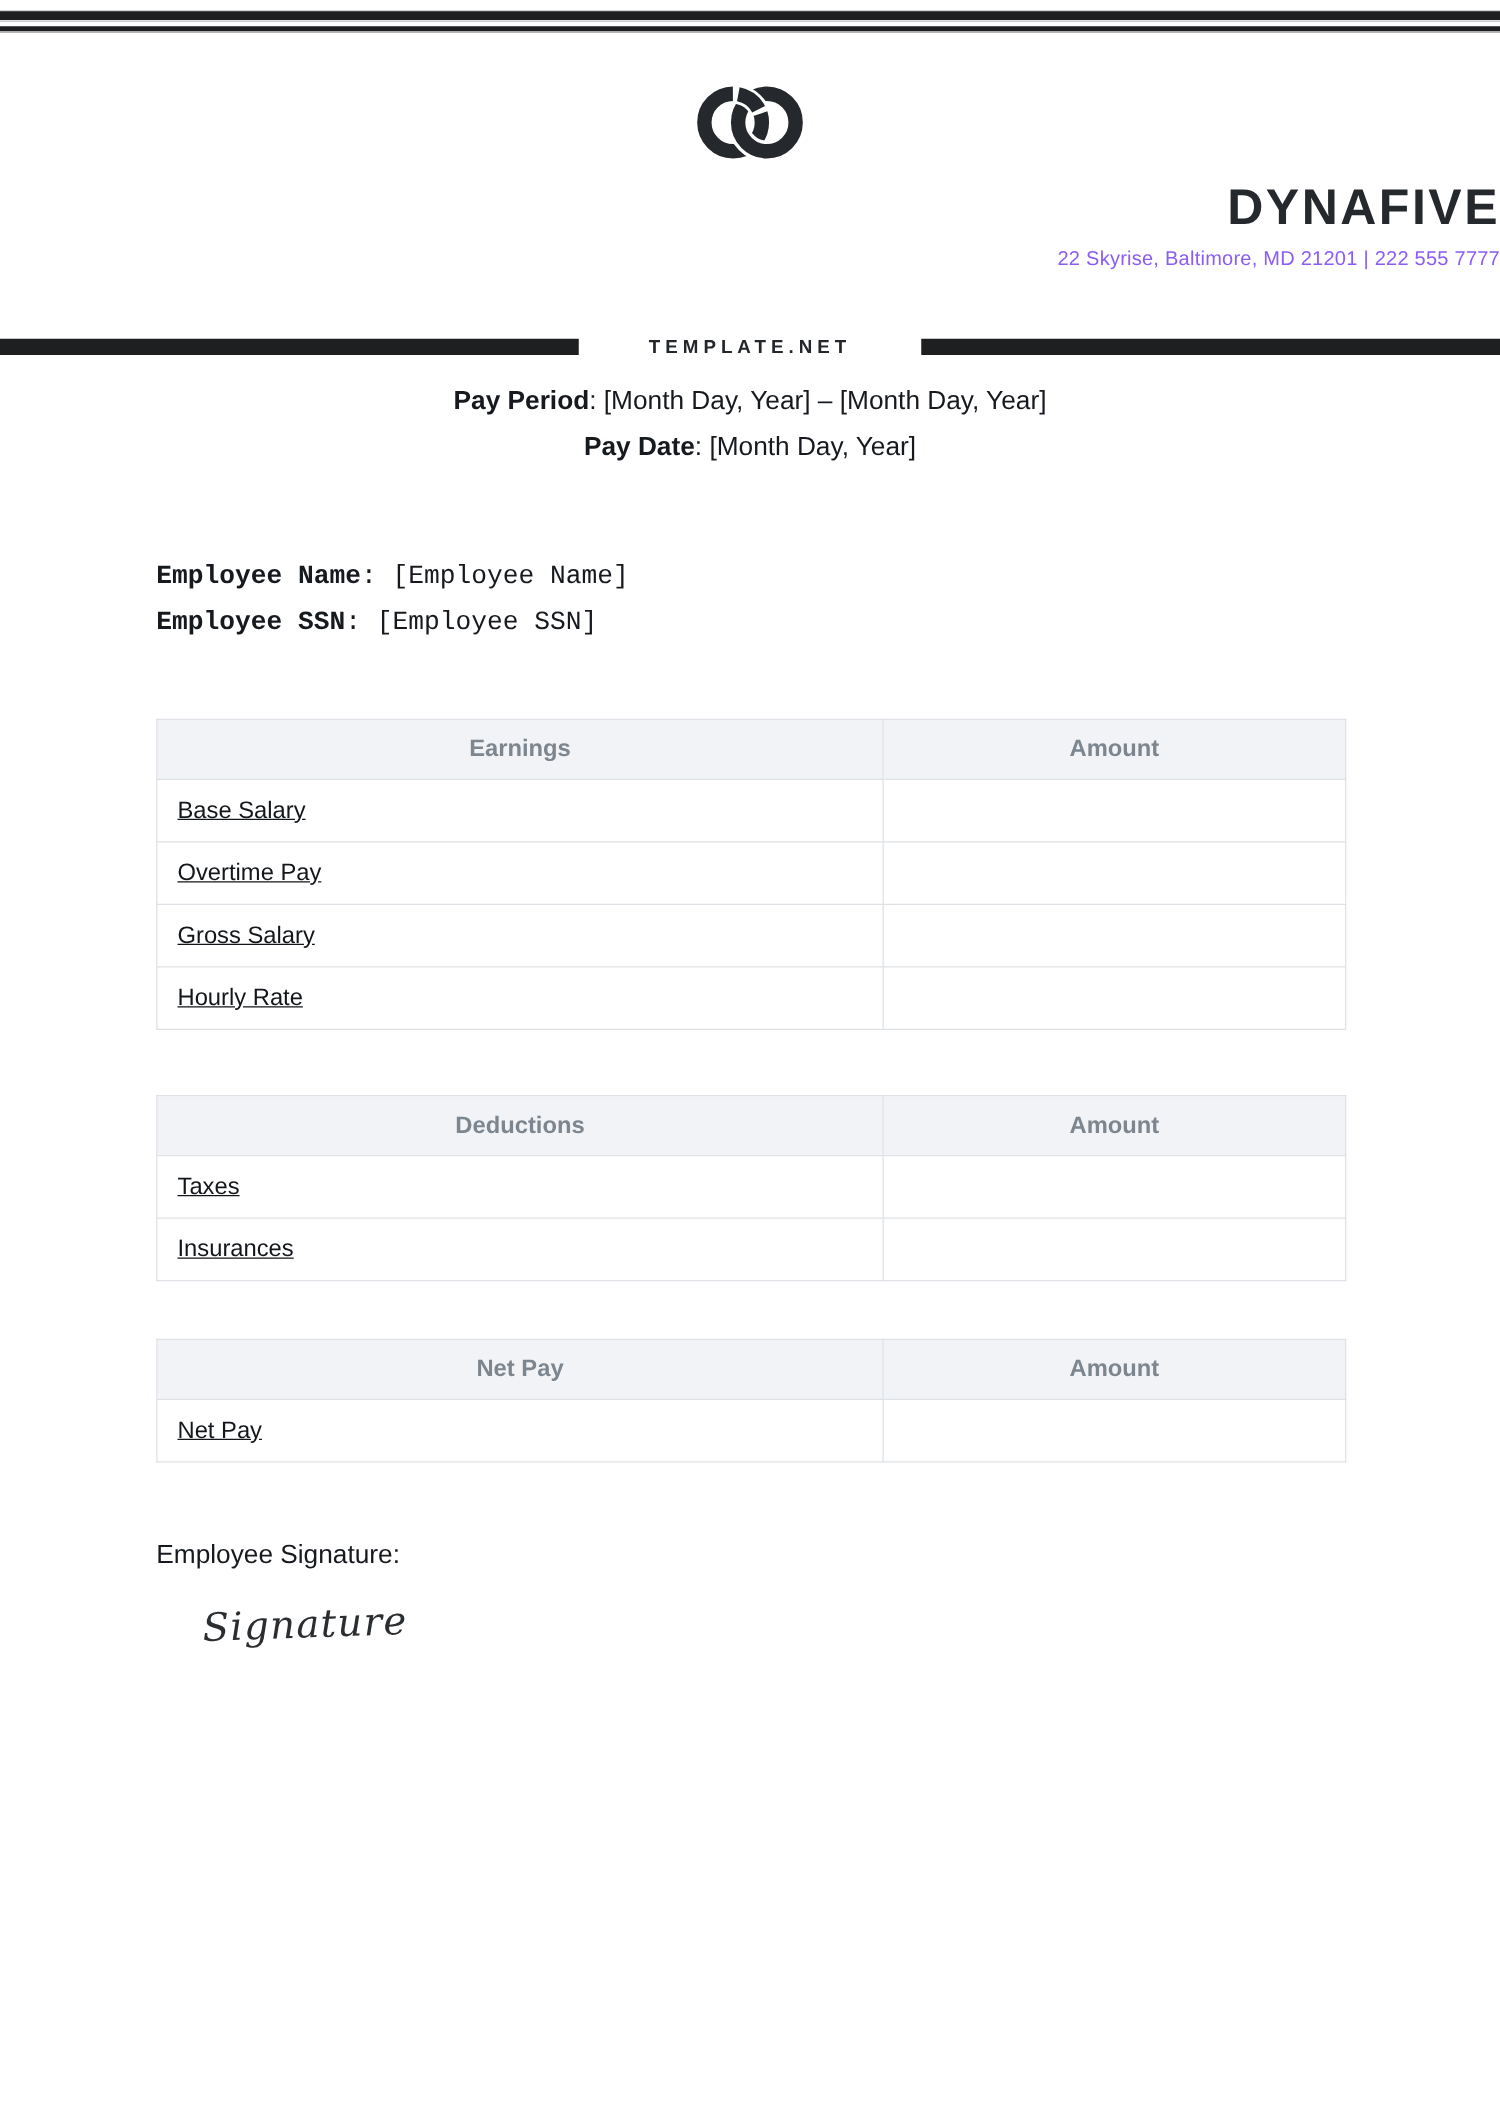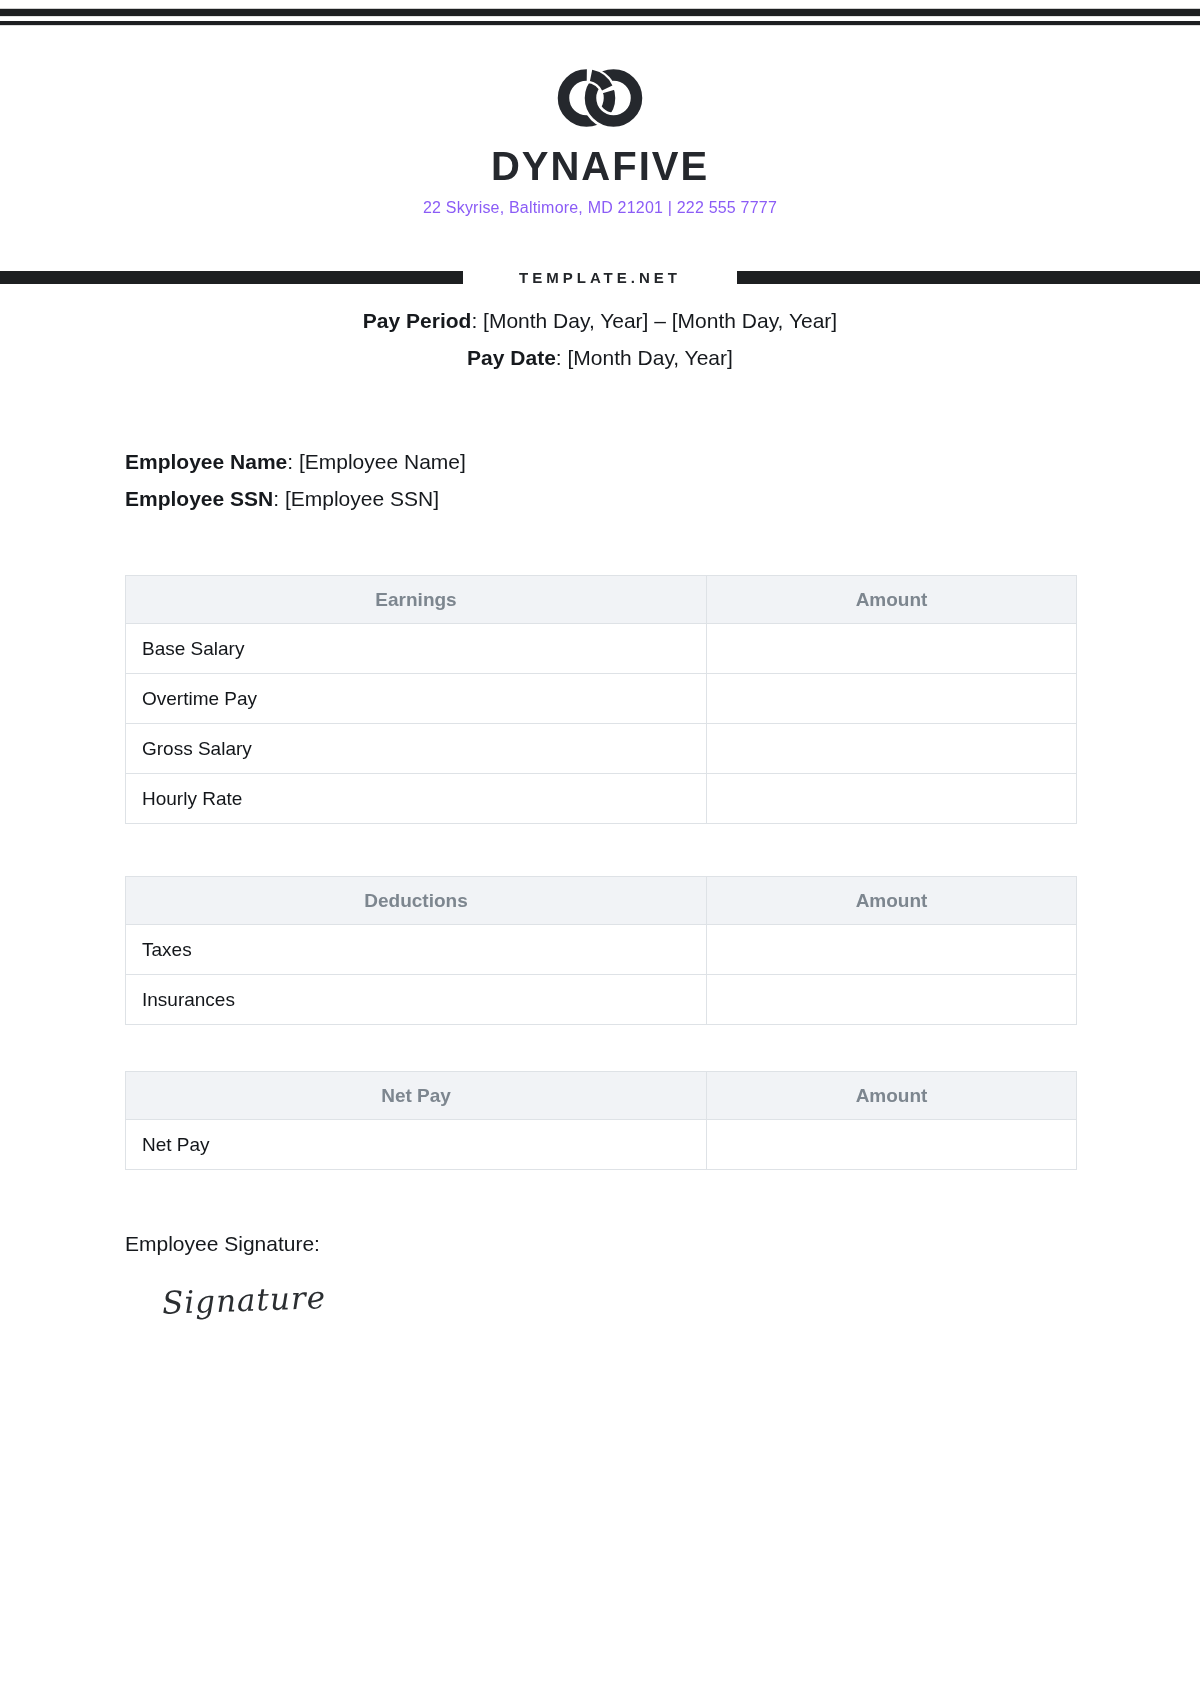--- a/index.html
+++ b/index.html
@@ -11,21 +11,21 @@
     background:#ffffff;
     font-family:"Liberation Sans", sans-serif;
     color:#14171b;
     overflow:hidden;
   }
   
   .top-bar-1 { margin-top:8px; height:9px; background:#1d1f21; border-top:1px solid #cfcfcf; border-bottom:1px solid #e2e2e2; }
   .top-bar-2 { margin-top:4px; height:5px; background:#1d1f21; border-bottom:1px solid #dcdcdc; }
 
   
-  .letterhead { text-align:center; }
+  .letterhead { text-align:right; }
   .logo { display:block; margin:40px auto 0; }
   .brand-name {
     margin-top:16px;
     font-size:40px; font-weight:700; letter-spacing:2px;
     color:#25282d; line-height:1;
   }
   .brand-address {
     margin-top:13px;
     font-size:16px; color:#8b5cf6; letter-spacing:.2px;
   }
@@ -42,21 +42,21 @@
   
   .doc-title {
     margin-top:116px;
     text-align:center;
     font-size:42px; font-weight:700; color:#23262c;
     line-height:1.2;
   }
   .center-lines { margin-top:16px; text-align:center; font-size:21px; line-height:1.75; color:#16191d; }
   .center-lines b { font-weight:700; }
 
-  .content { width:952px; margin:0 auto 0 125px; }
+  .content { width:952px; margin:0 auto 0 125px;font-family:Liberation Mono, monospace; }
 
   .employee-block { margin-top:66px; font-size:21px; line-height:1.78; color:#16191d; }
   .employee-block b { font-weight:700; }
 
   table.slip {
     width:952px; margin-left:125px;
     border-collapse:collapse; table-layout:fixed;
   }
   table.slip col.c-label  { width:61.1%; }
   table.slip col.c-amount { width:38.9%; }
@@ -66,20 +66,21 @@
     border:1px solid #dee2e6;
     color:#7d868f; font-size:19px; font-weight:700;
     text-align:center; vertical-align:middle;
   }
   table.slip td {
     height:50px;
     border:1px solid #dee2e6;
     font-size:19px; color:#13161a;
     padding:0 16px; vertical-align:middle; text-align:left;
     background:#fff;
+    text-decoration:underline;
   }
   .t-earnings   { margin-top:58px;padding-left:15px; }
   .t-deductions { margin-top:52px; }
   .t-netpay     { margin-top:46px; }
 
   .signature-label { margin:62px 0 0 125px; font-size:21px; color:#16191d; }
   .signature-script {
     margin:26px 0 0 162px;
     font-family:"DejaVu Serif", serif;
     font-style:italic;

